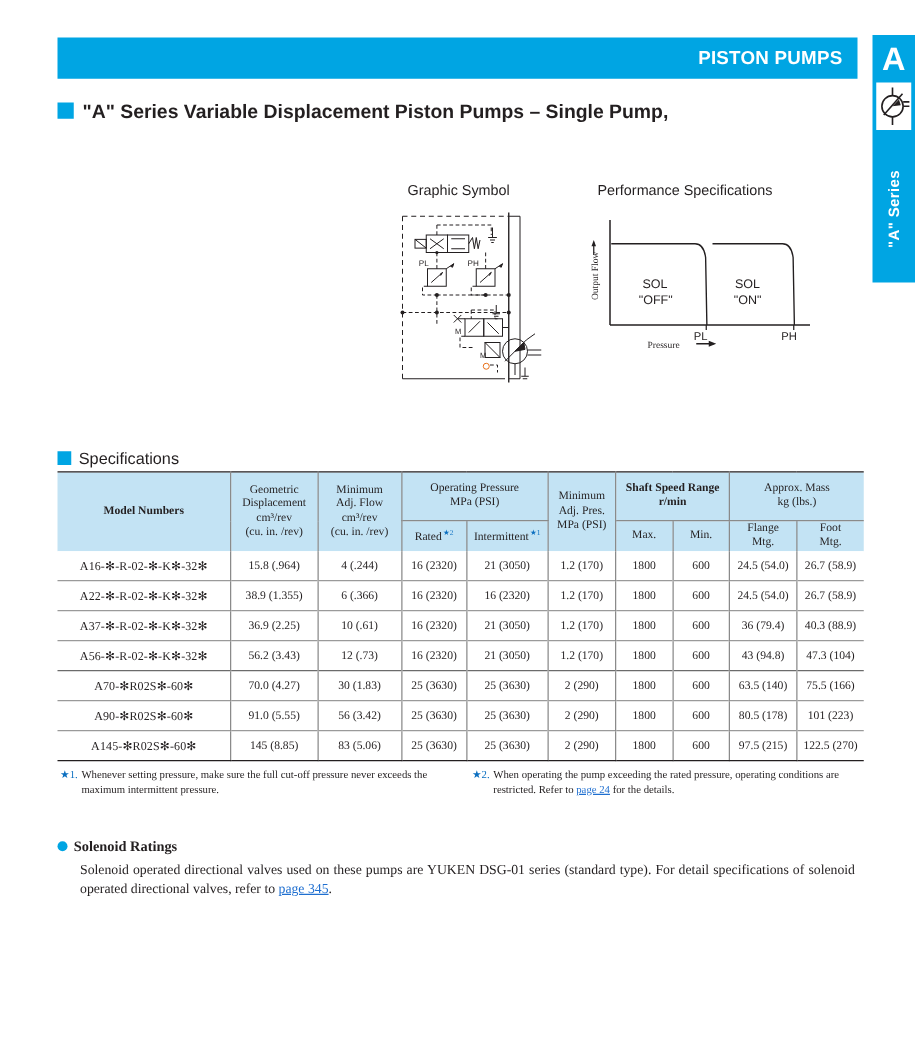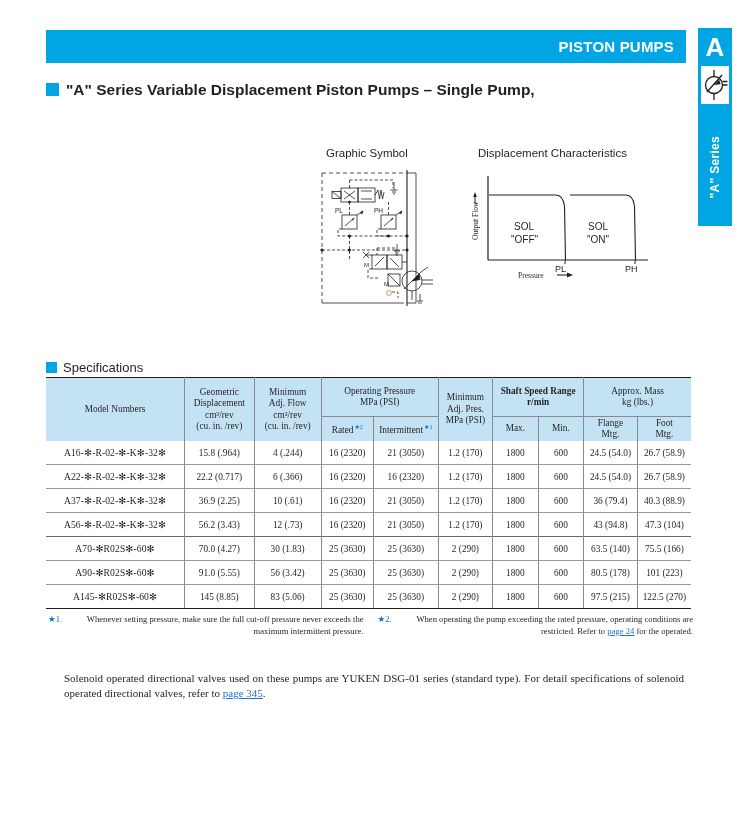--- a/index.html
+++ b/index.html
@@ -230,21 +230,21 @@
     font-size: 8.6px;
     line-height: 11.6px;
     color: #231f20;
   }
   .footnotes .fn { width: 318px; display: flex; }
   .footnotes .fn .marker {
     color: #0b6fc0;
     margin-right: 3px;
     white-space: nowrap;
   }
-  .footnotes .fn .body { flex: 1; text-align: right; }
+  .footnotes .fn .body { flex: 1; }
   .link { color: #1f6fd0; }
 
   
   .sol-sec {
     position: absolute;
     left: 46px;
     top: 668px;
     width: 645px;
   }
   .sol-sec .dot {
@@ -293,21 +293,21 @@
   <div class="tab-vtext">
     <span>"A" Series</span>
   </div>
 </div>
 
 <div class="page-title">
   <span class="sq"></span><span class="t-text">"A" Series Variable Displacement Piston Pumps – Single Pump,</span>
 </div>
 
 <div class="fig-cap" id="cap-graphic">Graphic Symbol</div>
-<div class="fig-cap" id="cap-perf">Displacement Characteristics</div>
+<div class="fig-cap" id="cap-perf">Performance Specifications</div>
 
 <div class="graphic-symbol">
   <svg width="140" height="140" viewBox="0 0 140 140">
     <g stroke="#231f20" fill="none" stroke-width="0.8">
 
       <path d="M14 5 L14 135" stroke-dasharray="4,3"></path>
       <path d="M14 5 L99 5" stroke-dasharray="4,3"></path>
       <path d="M14 135 L96 135"></path>
 
       <path d="M99 2 L99 138" stroke-width="1.1"></path>
@@ -428,21 +428,21 @@
   </svg>
 </div>
 
 <div class="spec-head">
   <span class="sq"></span><span class="label">Specifications</span>
 </div>
 
 <table class="spec-table">
   <thead>
     <tr class="r1">
-      <th rowspan="2" class="top-rule edge-l" style="width:145px;">Model Numbers</th>
+      <th rowspan="2" class="top-rule edge-l" style="width:145px;font-weight:bold;">Model Numbers</th>
       <th rowspan="2" class="top-rule" style="width:72px;">
         <span>Geometric</span><br>
         <span>Displacement</span><br>
         <span>cm³/rev</span><br>
         <span>(cu. in. /rev)</span>
       </th>
       <th rowspan="2" class="top-rule" style="width:70px;">
         <span>Minimum</span><br>
         <span>Adj. Flow</span><br>
         <span>cm³/rev</span><br>
@@ -493,21 +493,21 @@
         <td>16 (2320)</td>
         <td>21 (3050)</td>
         <td>1.2 (170)</td>
         <td>1800</td>
         <td>600</td>
         <td>24.5 (54.0)</td>
         <td class="edge-r">26.7 (58.9)</td>
       </tr>
       <tr>
         <td class="model edge-l">A22-✻-R-02-✻-K✻-32✻</td>
-        <td>22.2 (0.717)</td>
+        <td>38.9 (1.355)</td>
         <td>6 (.366)</td>
         <td>16 (2320)</td>
         <td>16 (2320)</td>
         <td>1.2 (170)</td>
         <td>1800</td>
         <td>600</td>
         <td>24.5 (54.0)</td>
         <td class="edge-r">26.7 (58.9)</td>
       </tr>
       <tr>
@@ -573,19 +573,22 @@
     </tbody>
 </table>
 
 <div class="footnotes">
   <div class="fn">
     <span class="marker">★1.</span>
     <span class="body">Whenever setting pressure, make sure the full cut-off pressure never exceeds the maximum intermittent pressure.</span>
   </div>
   <div class="fn">
     <span class="marker">★2.</span>
-    <span class="body"><span>When operating the pump exceeding the rated pressure, operating conditions are restricted.  Refer to </span><a class="link" href="#">page 24</a><span> for the operated.</span></span>
+    <span class="body"><span>When operating the pump exceeding the rated pressure, operating conditions are restricted.  Refer to </span><a class="link" href="#">page 24</a><span> for the details.</span></span>
   </div>
 </div>
 
 <div class="sol-sec">
+  <div>
+    <span class="dot"></span><span class="sol-title">Solenoid Ratings</span>
+  </div>
   <div class="sol-body"><span>Solenoid operated directional valves used on these pumps are YUKEN DSG-01 series (standard type).  For detail specifications of solenoid operated directional valves, refer to </span><a class="link" href="#">page 345</a><span>.</span></div>
 </div>
 
 </body></html>

